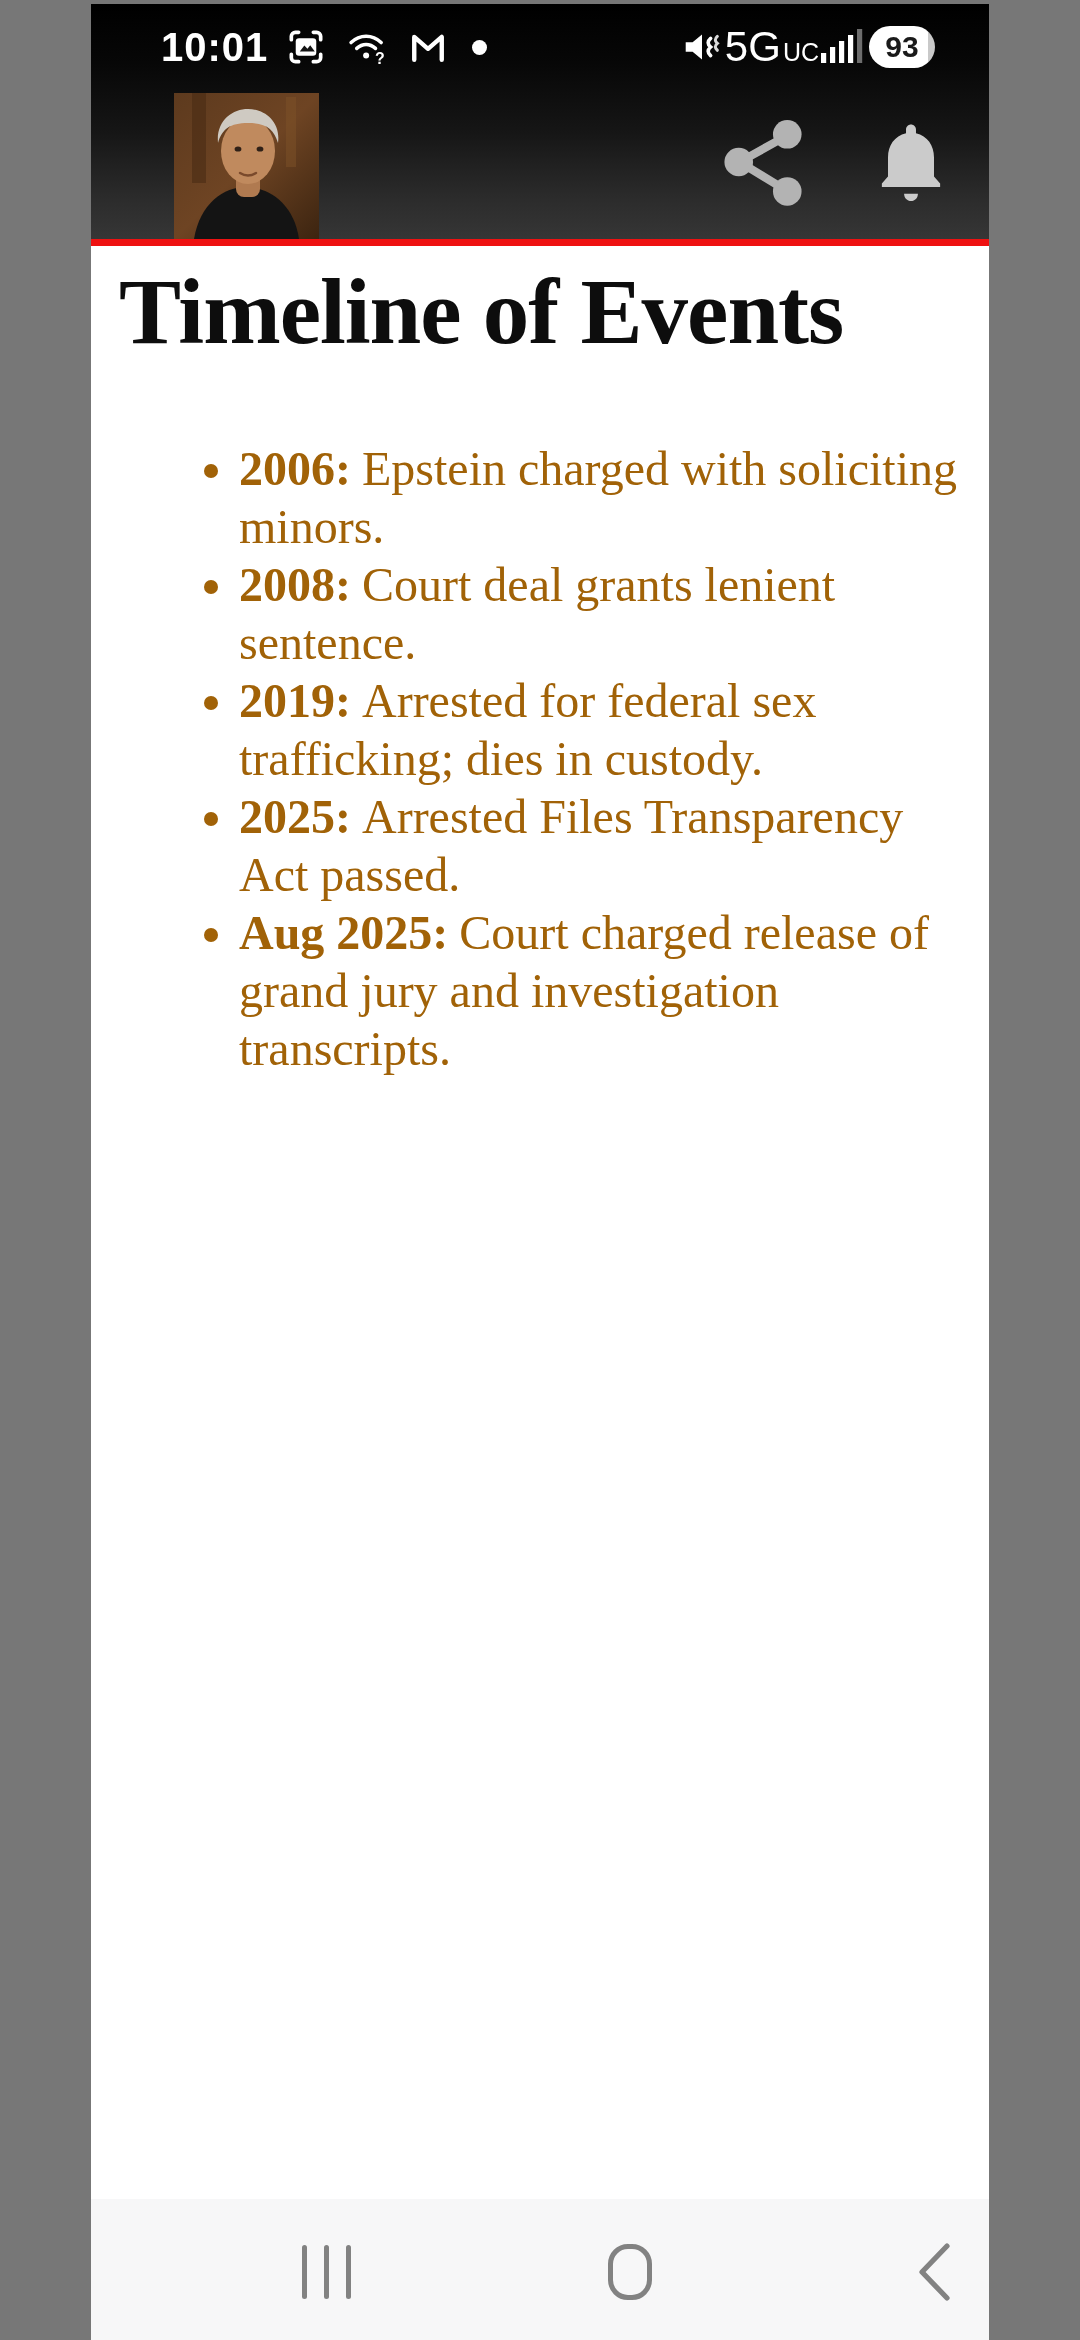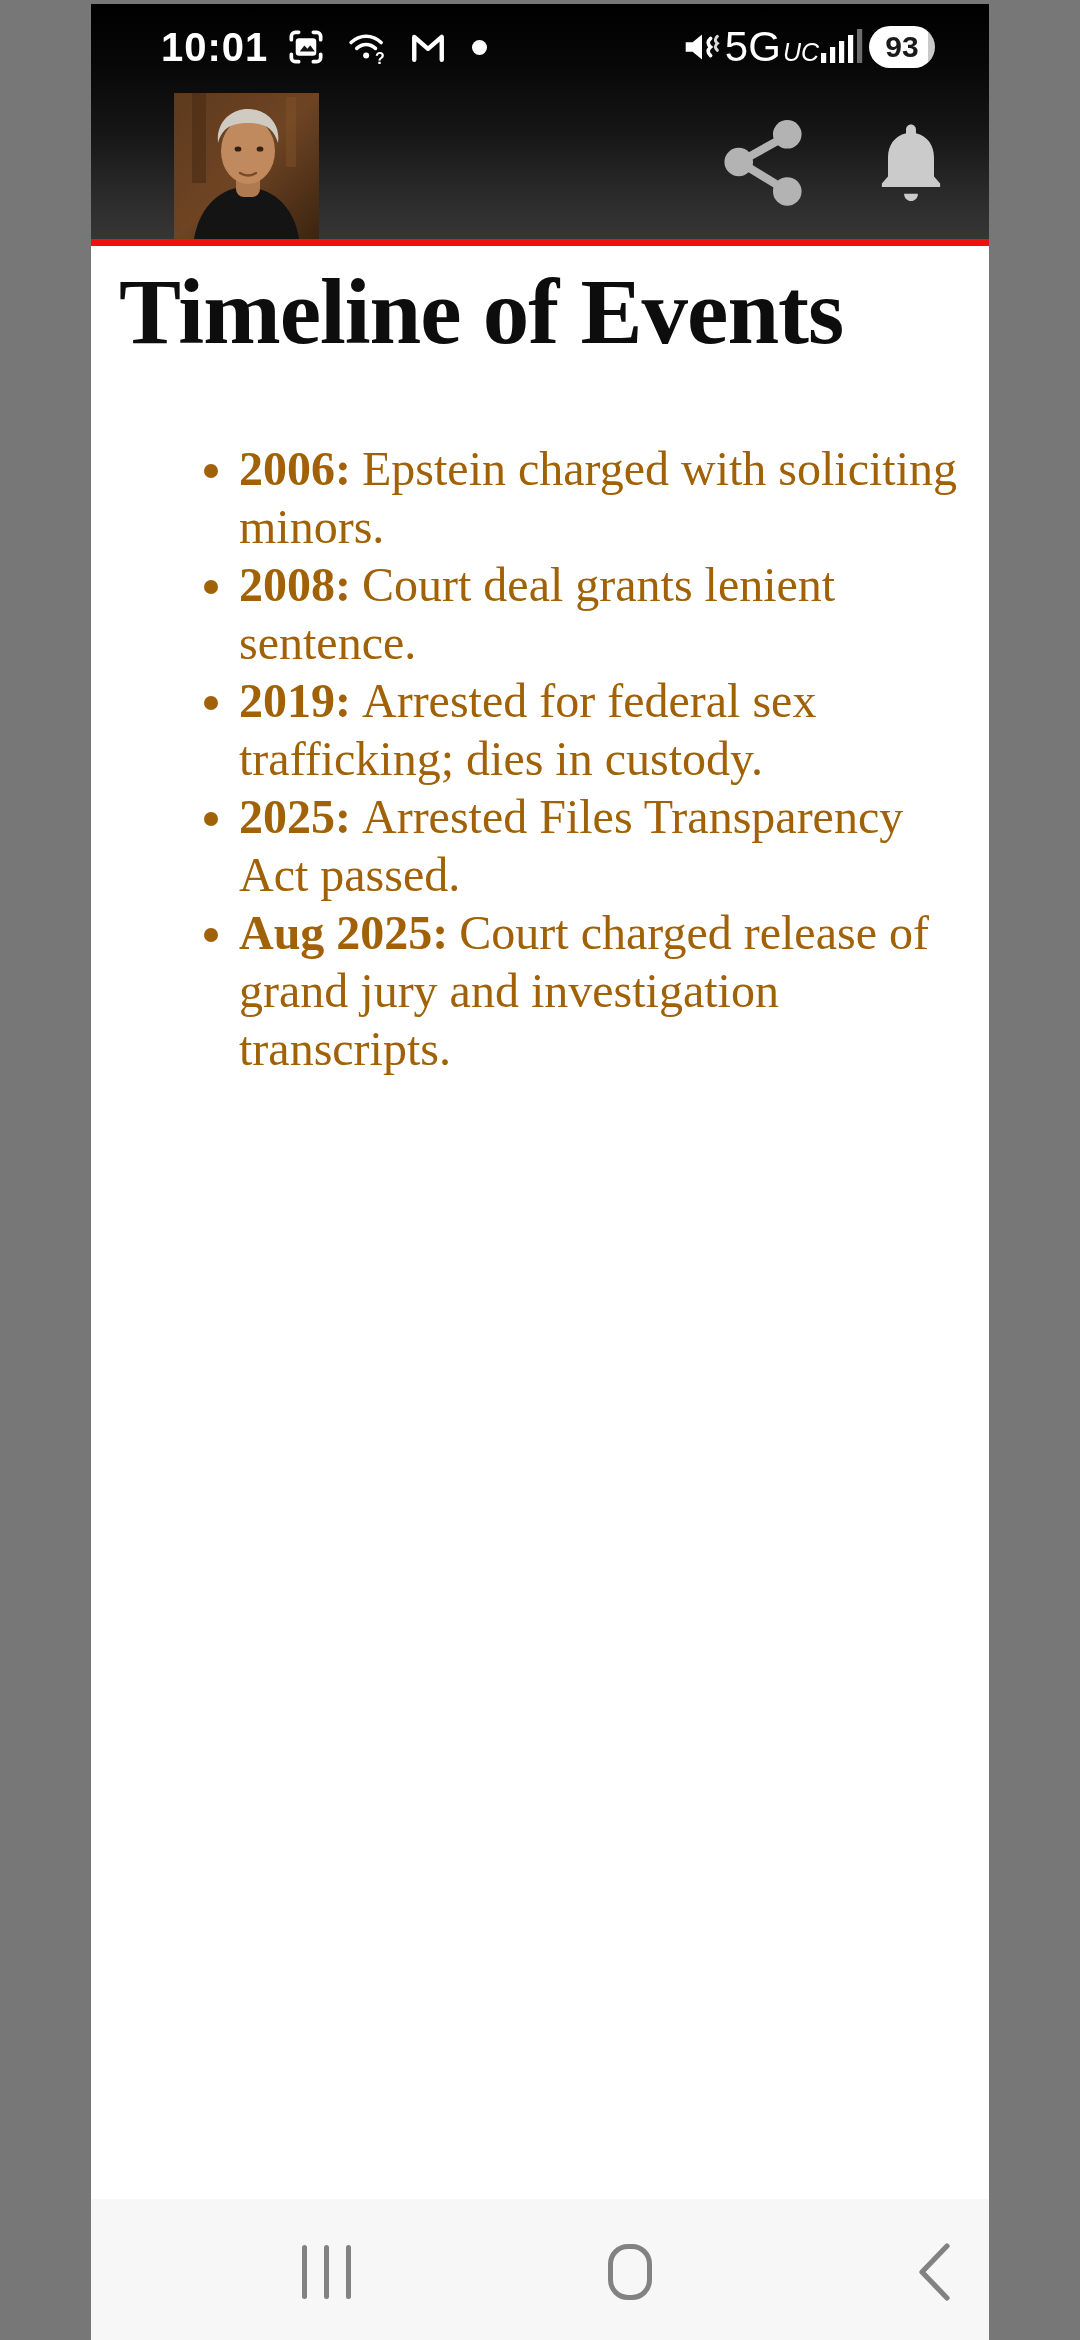--- a/index.html
+++ b/index.html
@@ -14,21 +14,21 @@
     background:linear-gradient(180deg,#000000 0%,#070707 25%,#161616 55%,#2b2b2b 82%,#363636 100%);
   }
   .status-row{
     height:80px;display:flex;align-items:center;
     padding:6px 54px 0 70px;box-sizing:border-box;color:#fff;
   }
   .status-left{display:flex;align-items:center;gap:16px;}
   .status-time{font-size:40px;font-weight:600;letter-spacing:1px;}
   .status-right{margin-left:auto;display:flex;align-items:center;}
   .net-label{font-size:42px;font-weight:500;}
-  .net-sub{font-size:25px;font-weight:500;margin-left:2px;font-style:italic;}
+  .net-sub{font-size:25px;font-weight:500;margin-left:2px;}
   .battery-pill{
     width:66px;height:42px;border-radius:22px;
     background:linear-gradient(90deg,#ffffff 0 90%,#c9c9c9 90%);
     display:flex;align-items:center;justify-content:center;
   }
   .battery-pill span{font-size:30px;font-weight:700;color:#1a1a1a;}
   .notif-dot{width:15px;height:15px;border-radius:50%;background:#fff;margin-left:6px;}
   
   .app-bar{height:155px;position:relative;display:flex;align-items:center;}
   .hamburger{margin-left:22px;display:flex;flex-direction:column;gap:14px;width:40px;}

